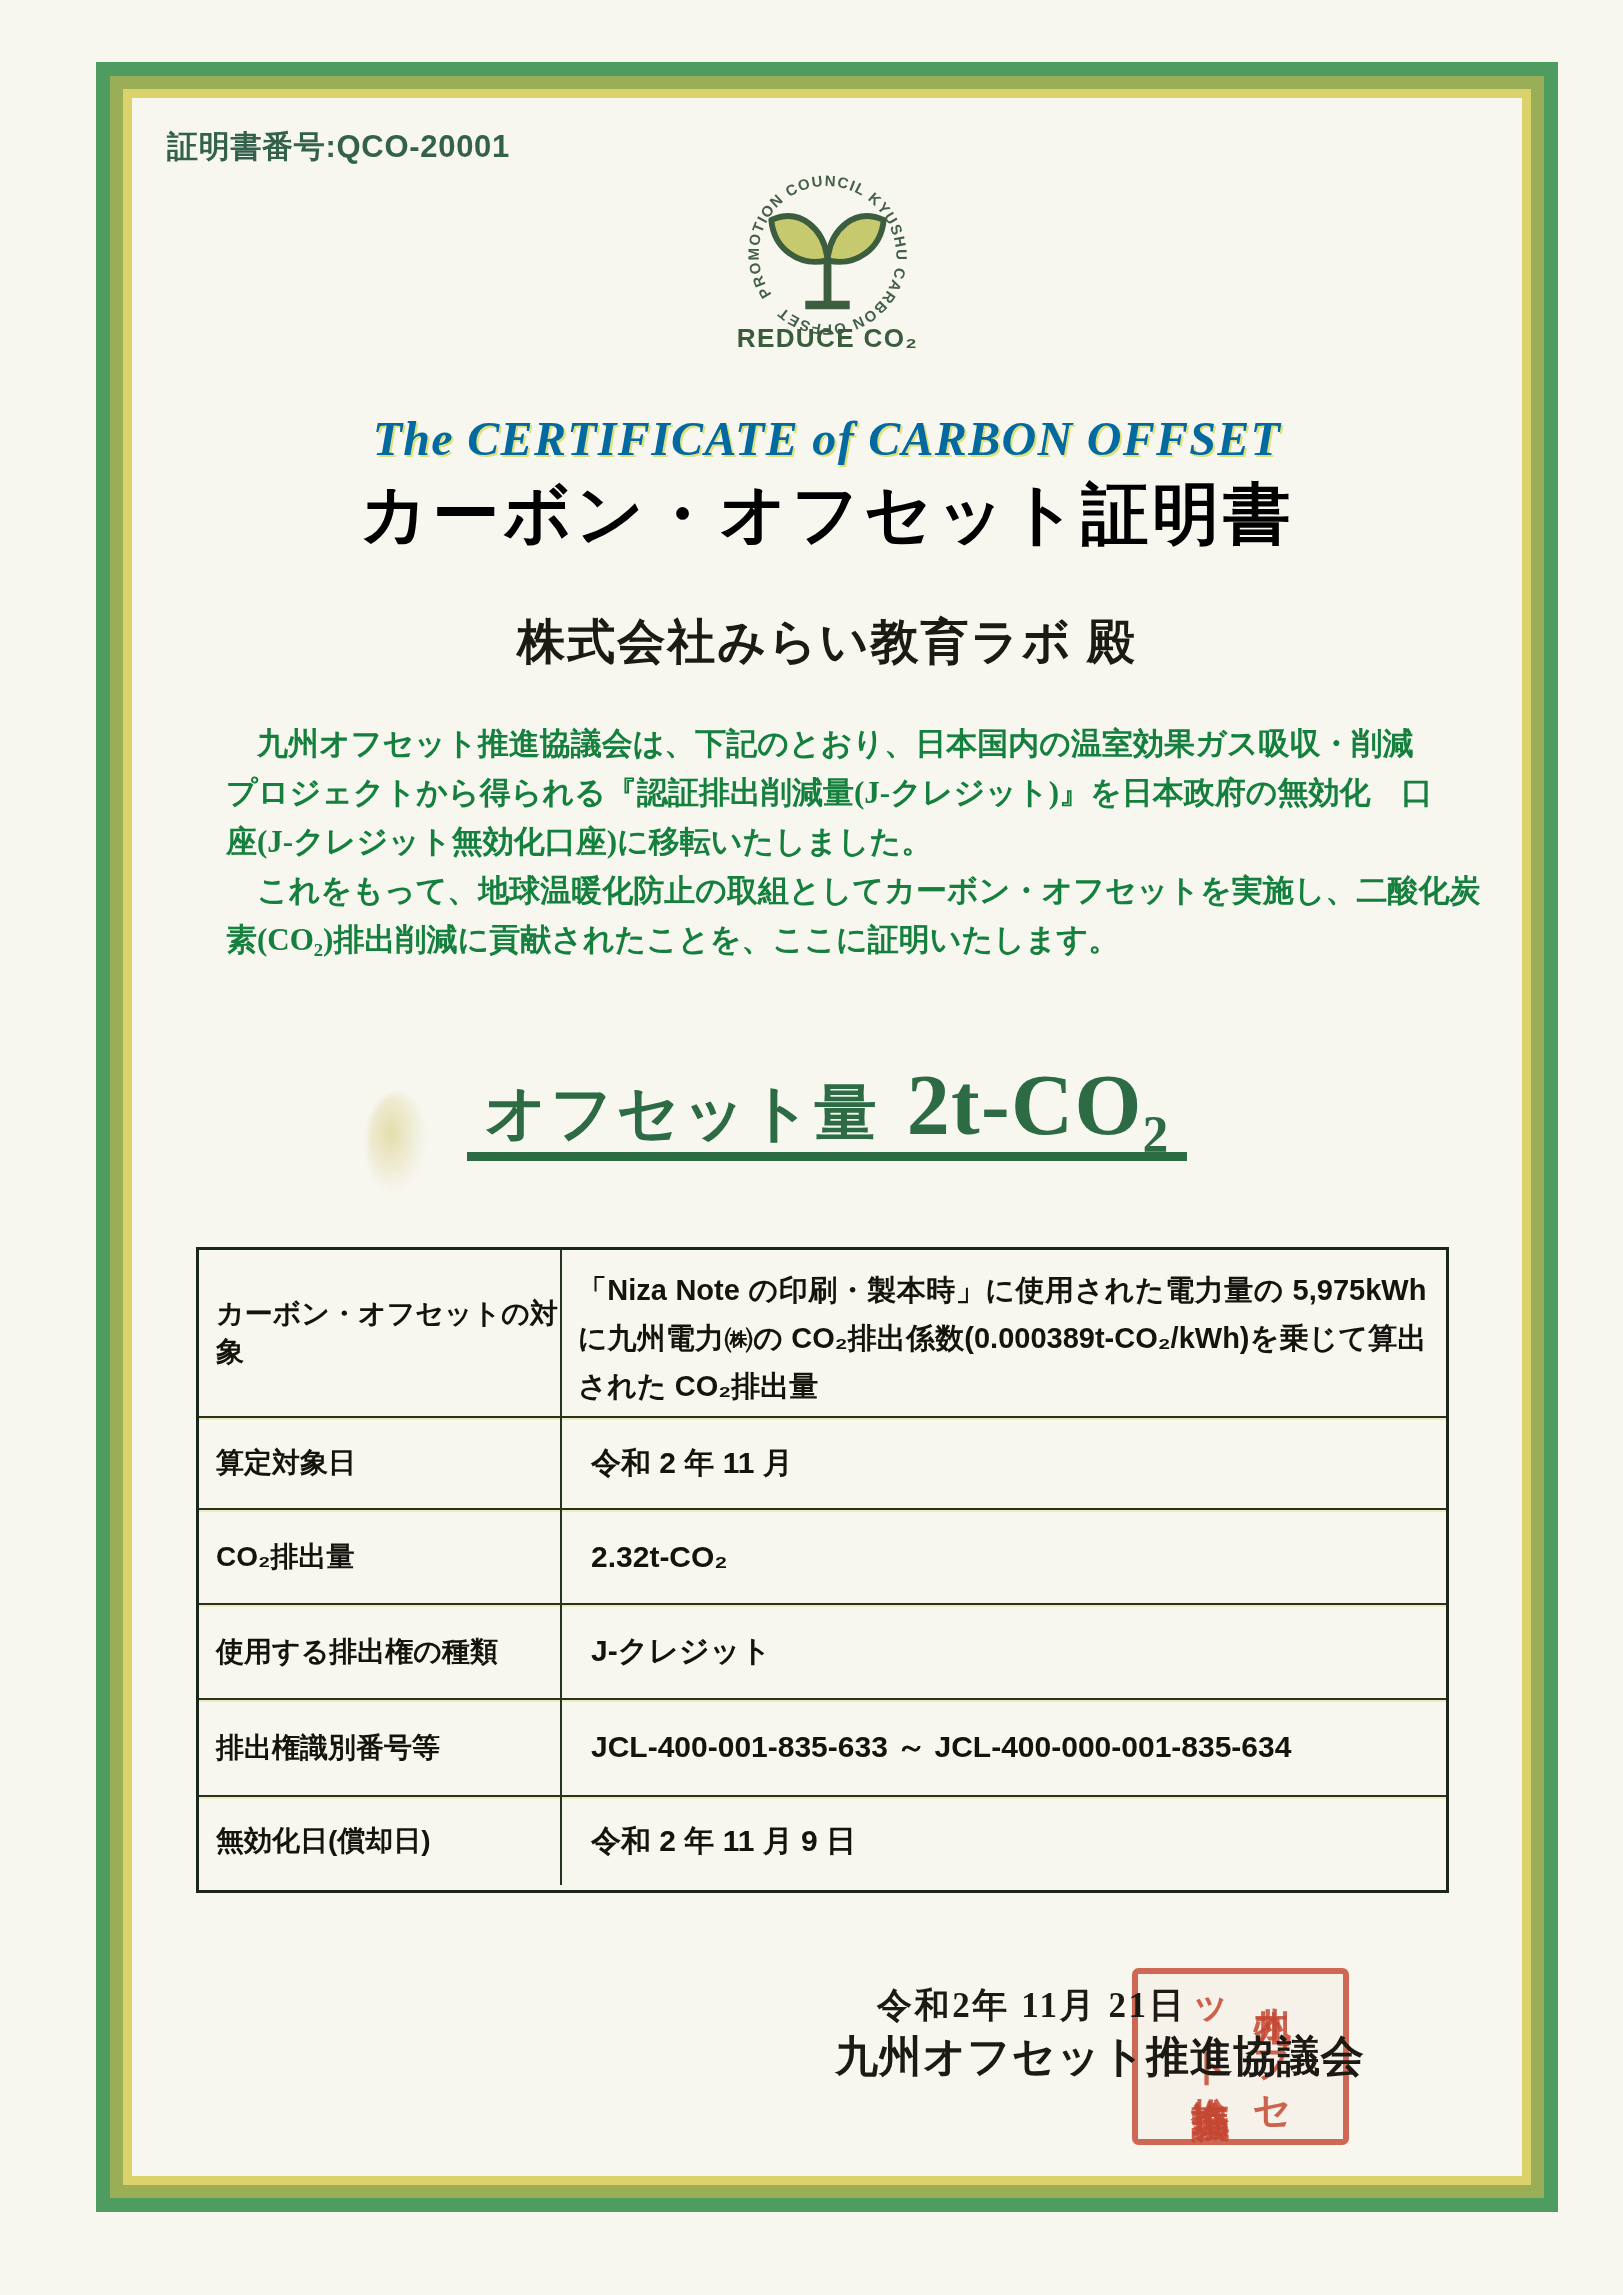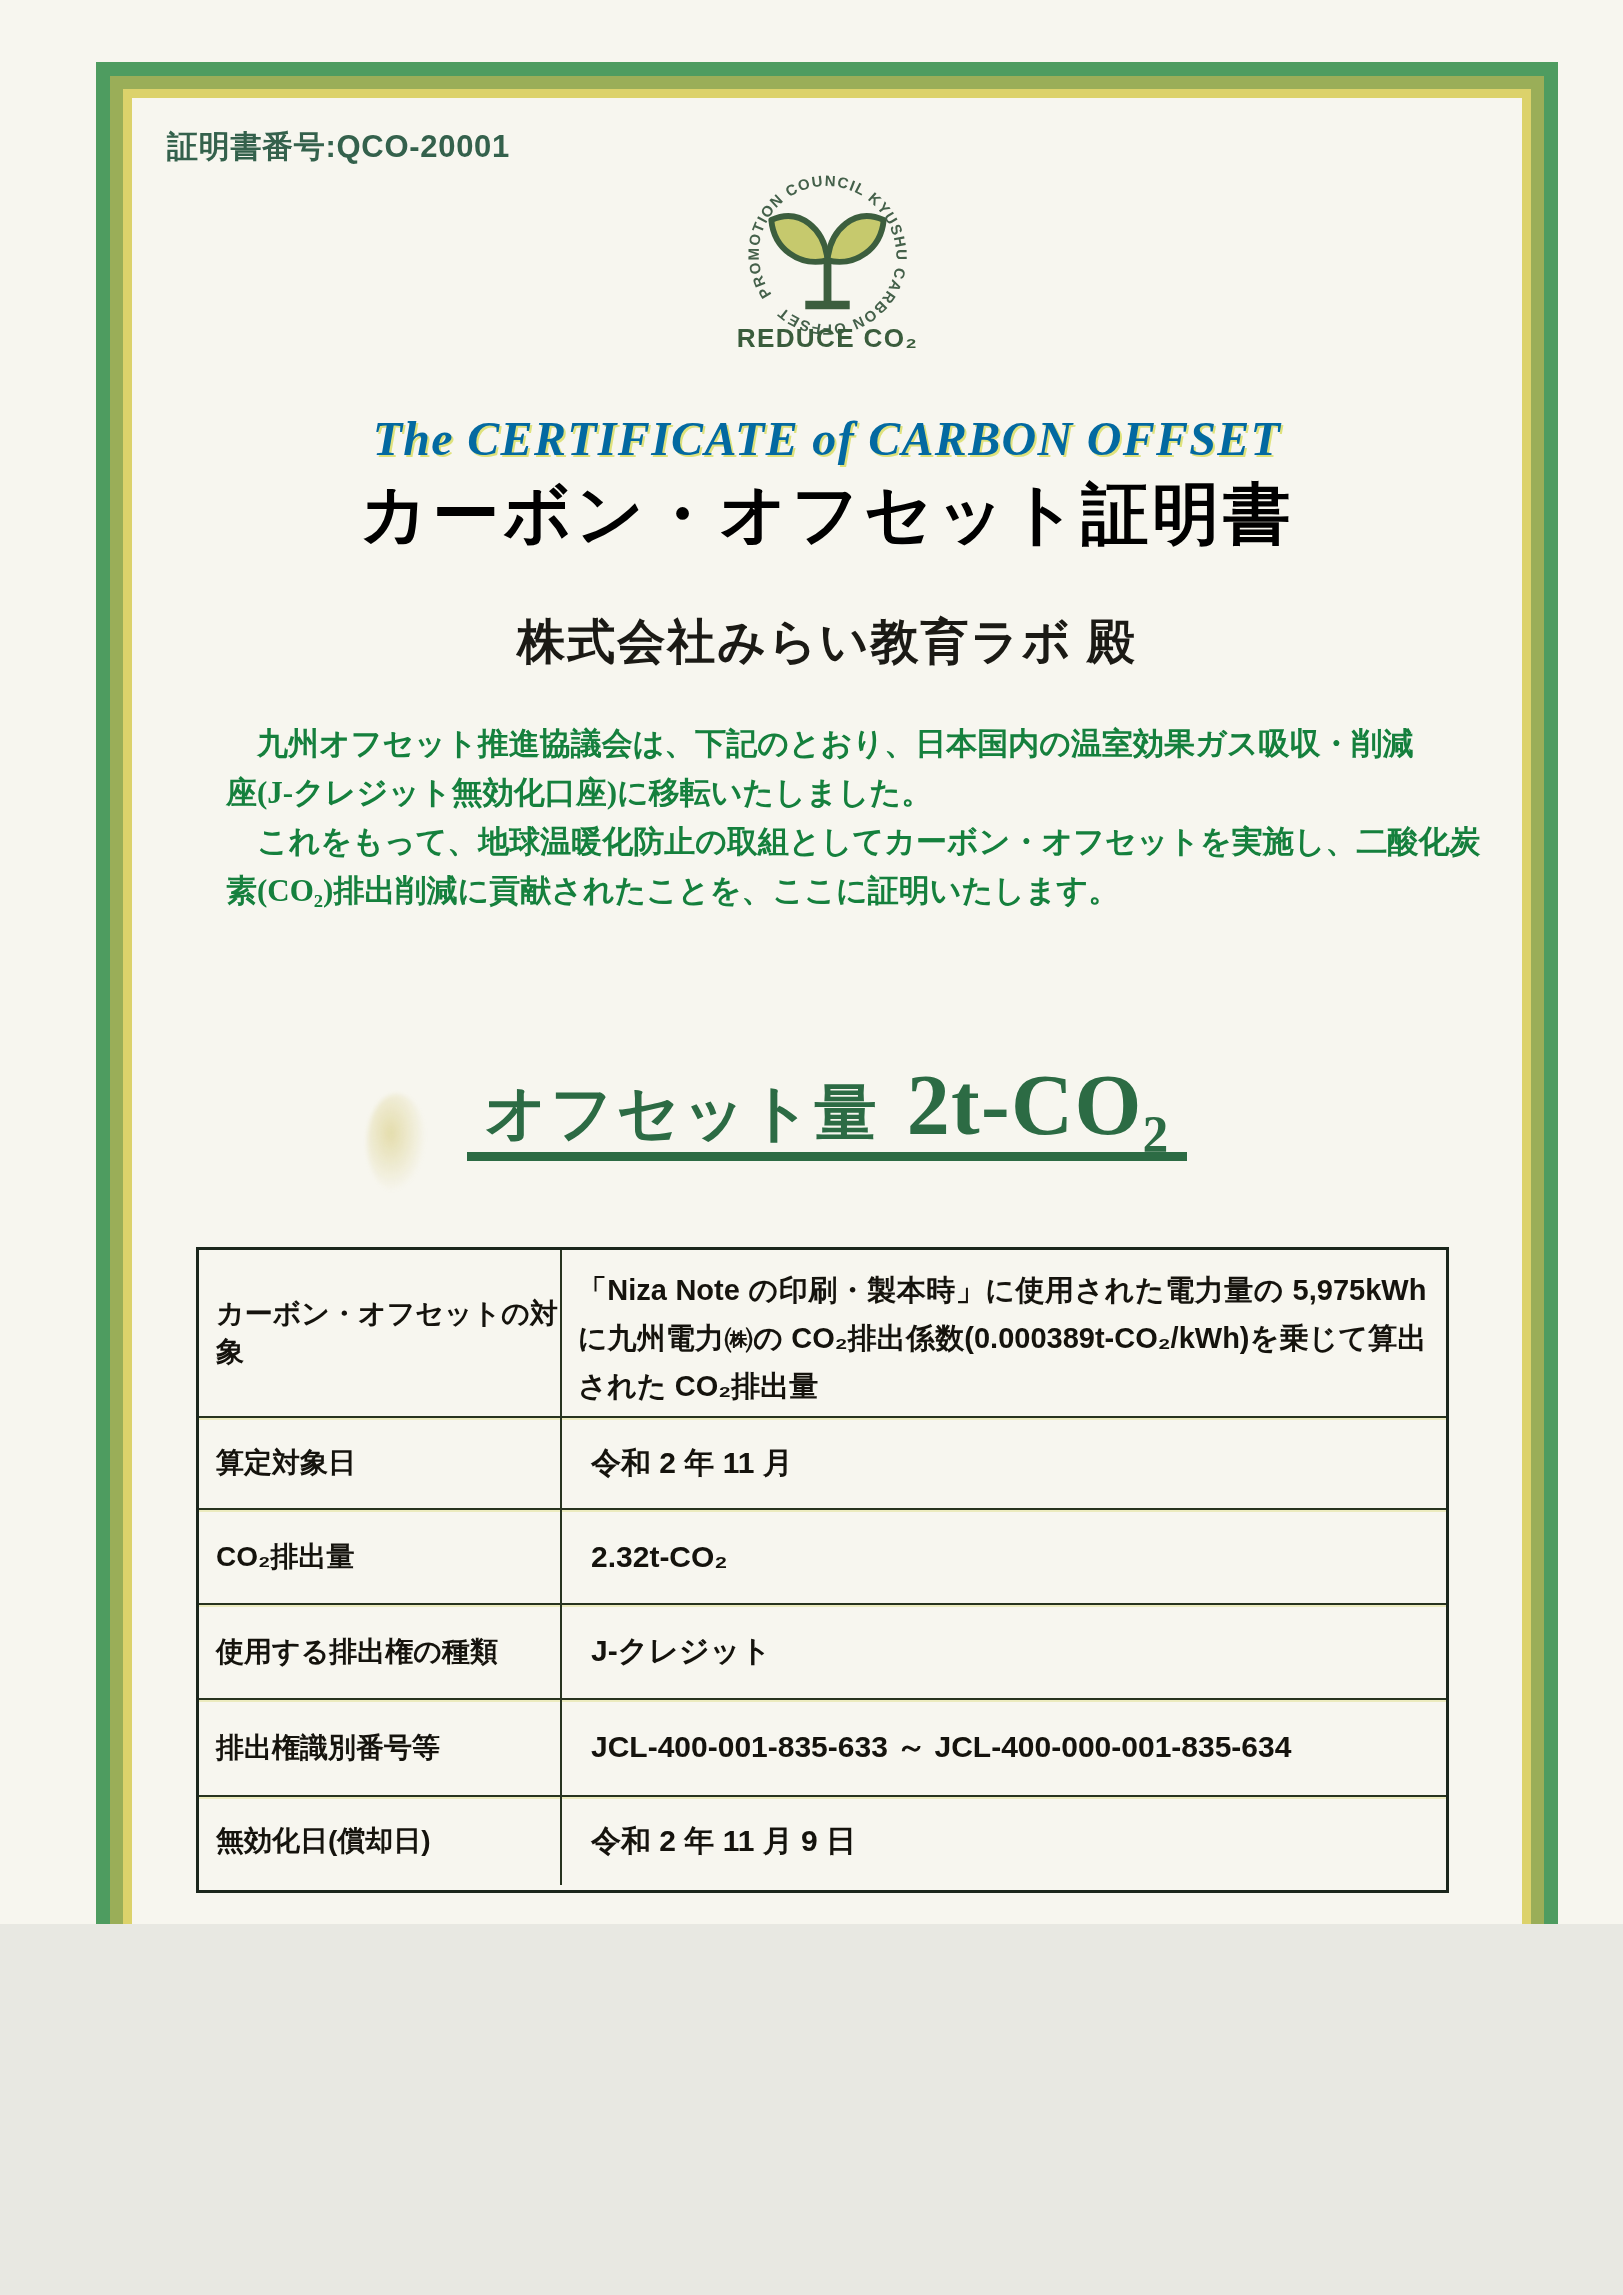--- a/index.html
+++ b/index.html
@@ -1,18 +1,18 @@
 <!DOCTYPE html>
 <html style="font-size:10.5px"><head>
 <meta charset="utf-8">
 <style>
   html,body{margin:0;padding:0;}
   body{background:#e8e8e2;}
   .page{
-    position:relative; width:1623px; height:1924px;
+    position:relative; width:1623px; height:2295px;
     background:#f7f6ef;
     font-family:"Liberation Serif","DejaVu Serif",serif;
     color:#17150f; overflow:hidden;
   }
   
   .frame{position:absolute; left:96px; top:62px; width:1462px; height:2150px;
          border:14.4px solid #4e9c60; box-sizing:border-box;}
   .frame-mid{position:absolute; inset:0; border:13px solid #9aae58;}
   .frame-in{position:absolute; inset:0; border:9.8px solid #dcd26b;}
 
@@ -145,20 +145,21 @@
   </div>
 
   <div class="centered-band title-en">The CERTIFICATE of CARBON OFFSET</div>
 
   <div class="centered-band title-ja">カーボン・オフセット証明書</div>
 
   <div class="centered-band recipient">株式会社みらい教育ラボ 殿</div>
 
   <div class="body-text">
     <div class="pline">　九州オフセット推進協議会は、下記のとおり、日本国内の温室効果ガス吸収・削減</div>
+    <div class="pline">プロジェクトから得られる『認証排出削減量(J-クレジット)』を日本政府の無効化　口</div>
     <div class="pline">座(J-クレジット無効化口座)に移転いたしました。</div>
     <div class="pline">　これをもって、地球温暖化防止の取組としてカーボン・オフセットを実施し、二酸化炭</div>
     <div class="pline">素(CO₂)排出削減に貢献されたことを、ここに証明いたします。</div>
   </div>
 
   <div class="centered-band offset-band">
     <span class="offset-underline">
       <span class="offset-label">オフセット量</span>
       <span class="offset-value">2t-CO₂</span>
     </span>

